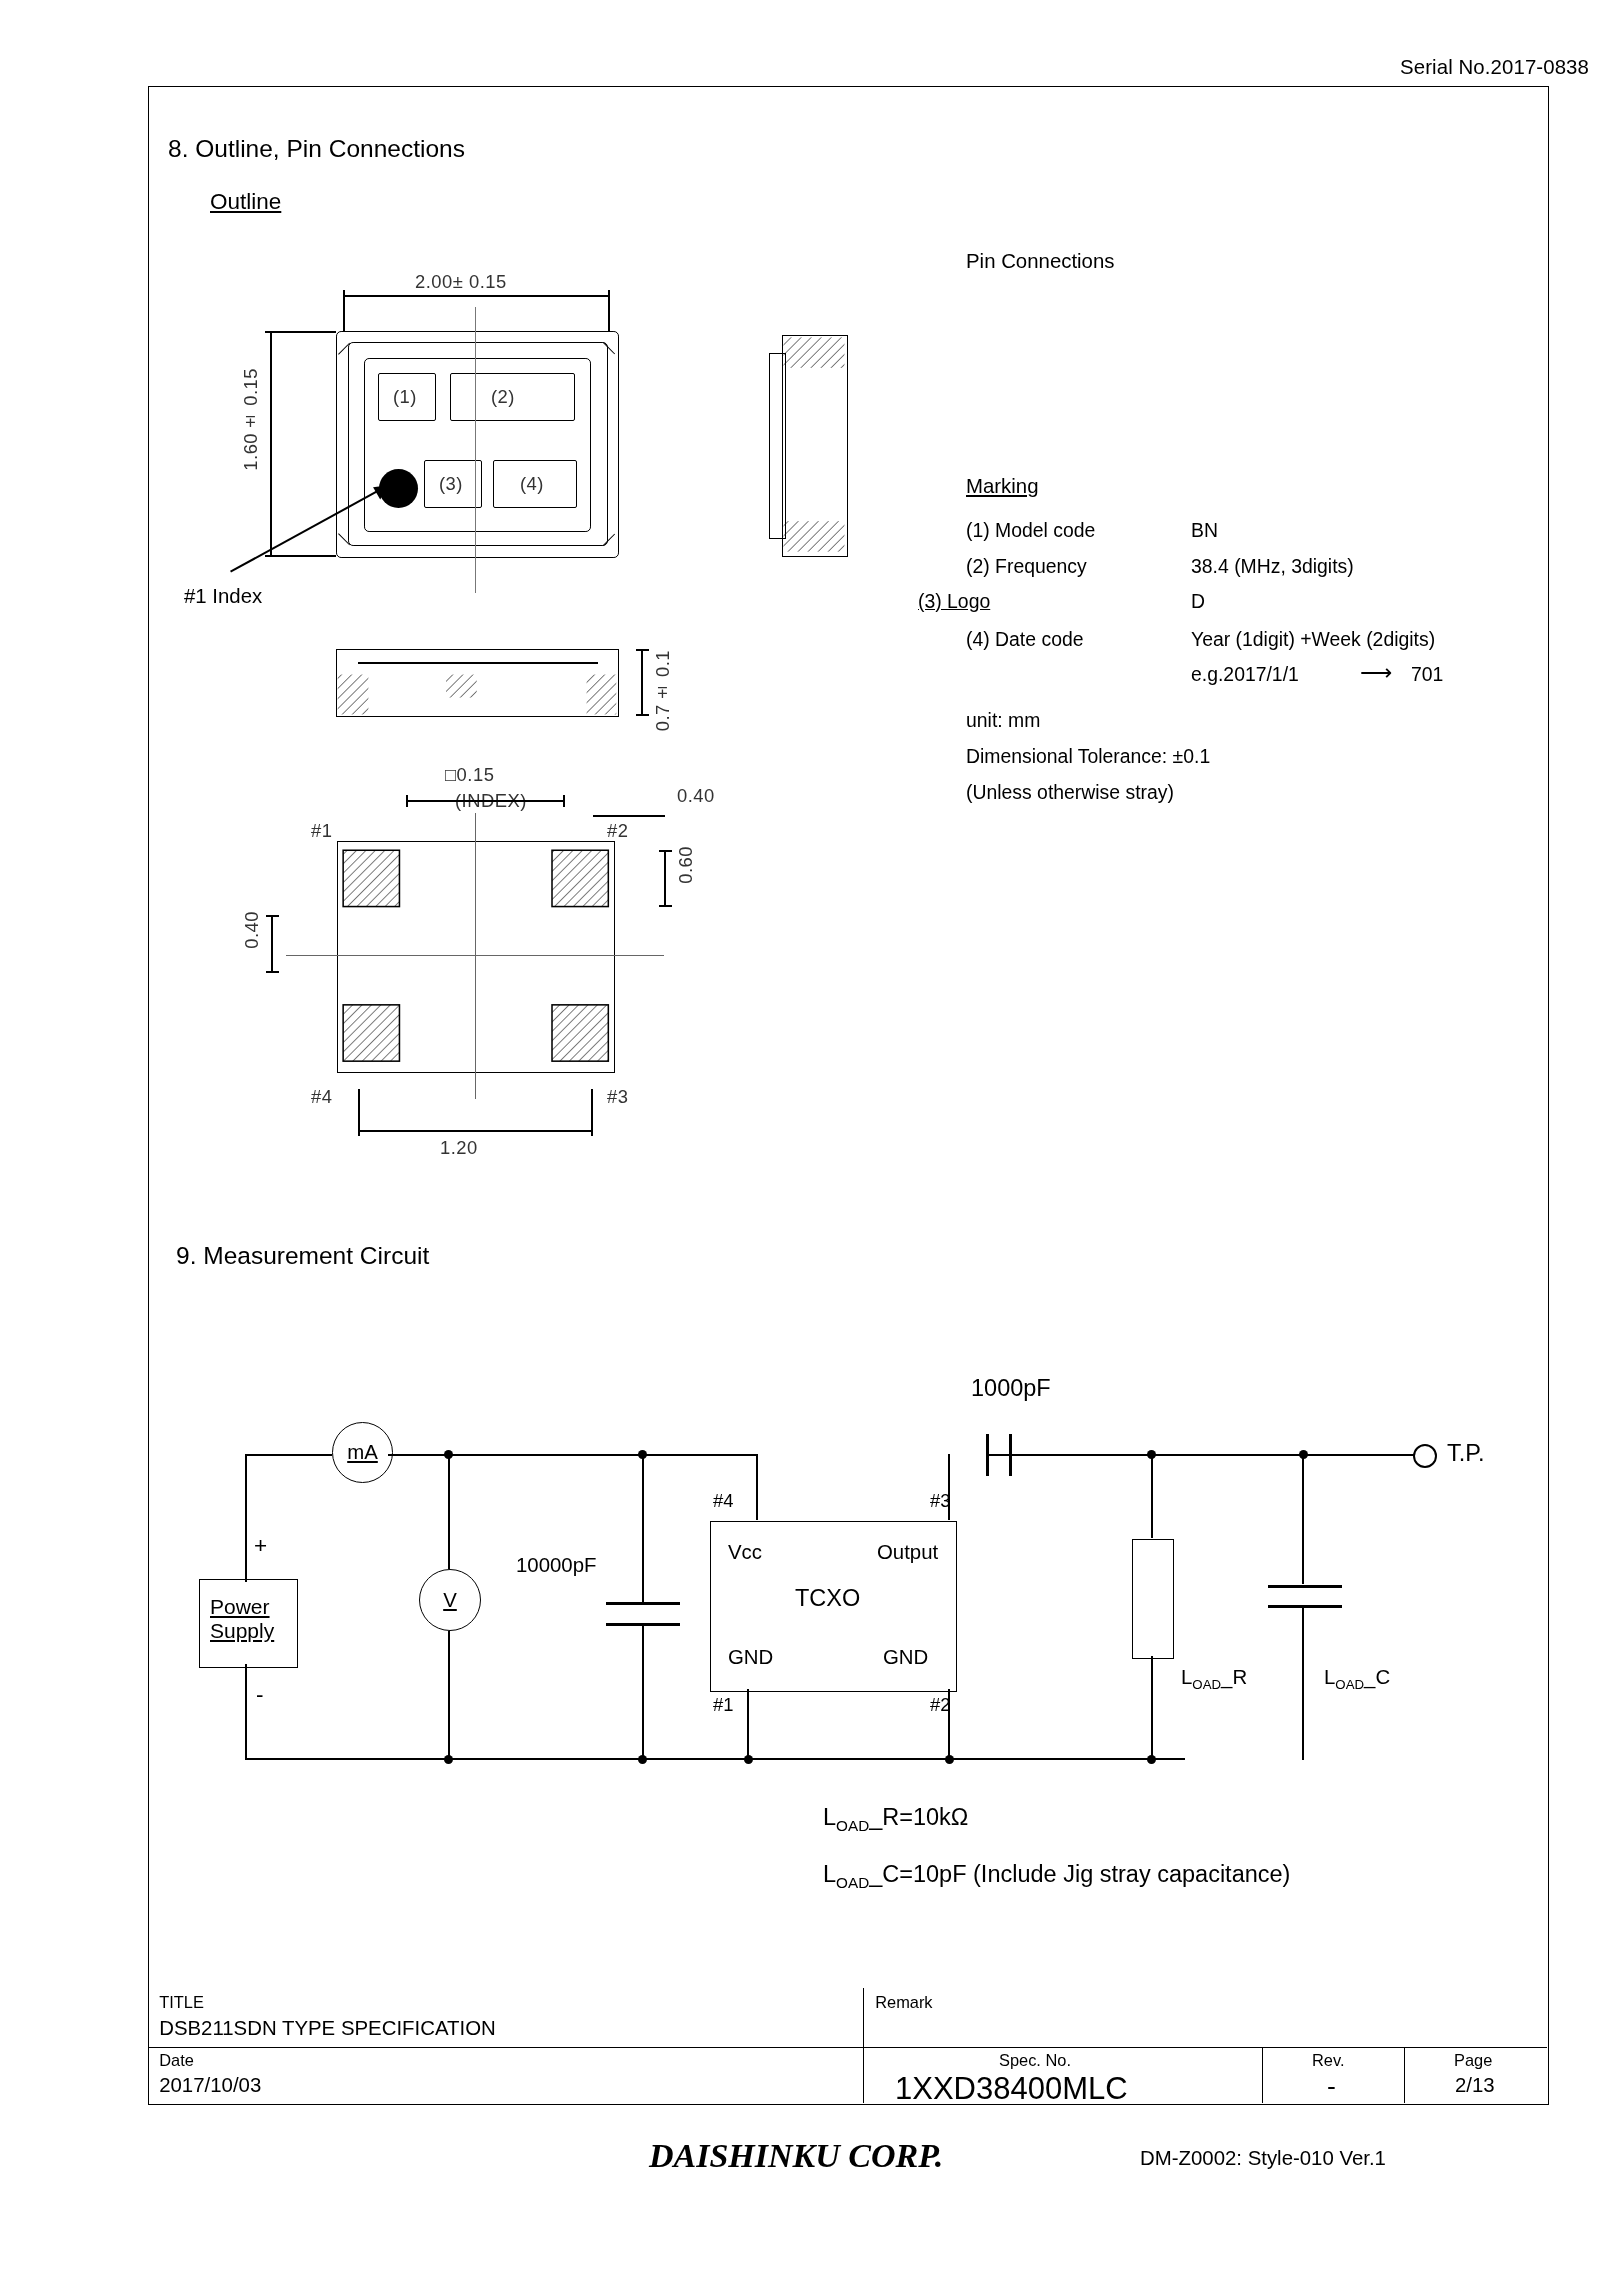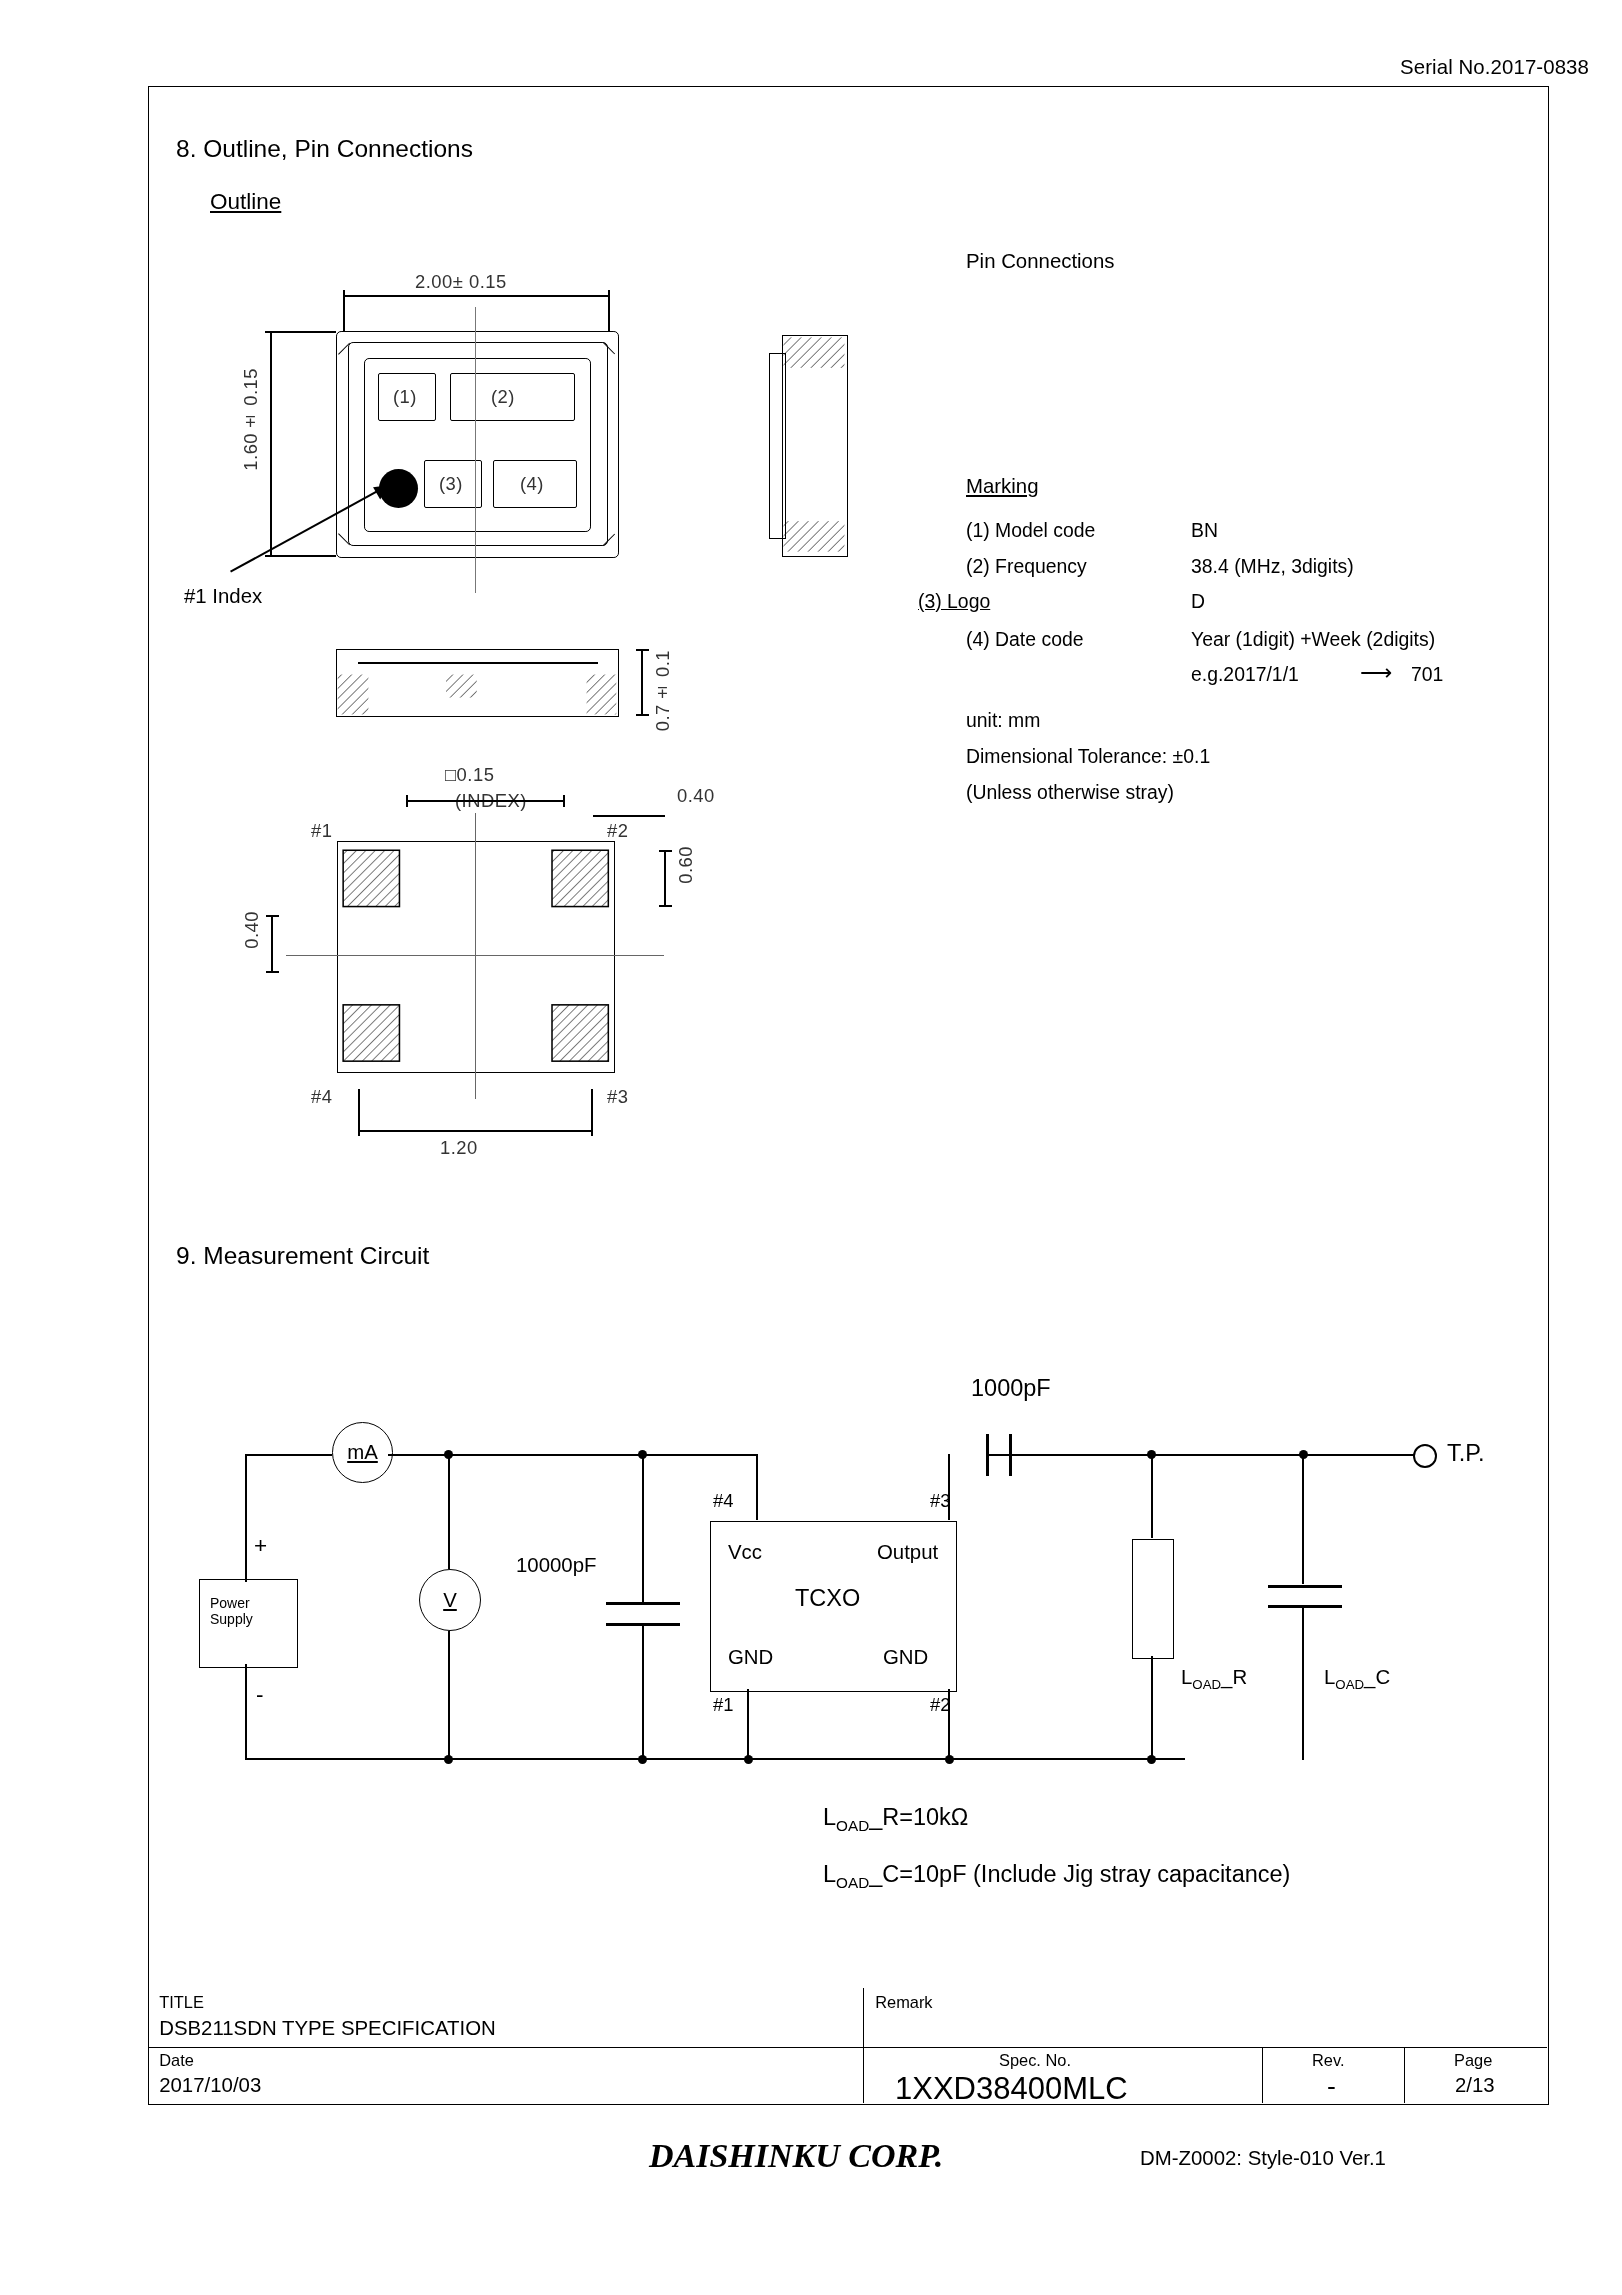--- a/index.html
+++ b/index.html
@@ -54,21 +54,21 @@
 </style>
 </head>
 <body>
 
 <div class="page">
 
   <div class="serial">Serial No.2017-0838</div>
 
   <div class="frame"></div>
 
-  <div class="sec-title" style="left:176px;top:135px;text-align:right;">8. Outline, Pin Connections</div>
+  <div class="sec-title" style="left:168px;top:135px;text-align:right;">8. Outline, Pin Connections</div>
   <div class="sub-title" style="left:210px;top:189px;">Outline</div>
 
   <div class="thin" style="left:343px;top:295px;width:266px;height:1.5px;"></div>
   <div class="thin" style="left:343px;top:290px;width:1.5px;height:13.3px;"></div>
   <div class="thin" style="left:608px;top:290px;width:1.5px;height:13.3px;"></div>
   <div class="thin" style="left:343px;top:295px;width:1.5px;height:36px;"></div>
   <div class="thin" style="left:608px;top:295px;width:1.5px;height:36px;"></div>
   <div class="dim-txt" style="left:415px;top:271px;">2.00± 0.15</div>
 
   <div class="thin" style="left:270px;top:331px;width:1.5px;height:225px;"></div>
@@ -216,21 +216,21 @@
   <div class="ln" style="left:388px;top:1454px;width:368px;height:2px;"></div>
   <div class="ln" style="left:756px;top:1454px;width:2px;height:66px;"></div>
   <div class="ln" style="left:986px;top:1454px;width:358px;height:2px;"></div>
   <div class="ln" style="left:1344px;top:1454px;width:72px;height:2px;"></div>
 
   <div class="ln" style="left:245px;top:1758px;width:940px;height:2px;"></div>
   <div class="ln" style="left:245px;top:1454px;width:2px;height:128px;"></div>
   <div class="ln" style="left:245px;top:1664px;width:2px;height:96px;"></div>
 
   <div class="box" style="left:199px;top:1579px;width:97px;height:87px;"></div>
-  <div class="ctxt" style="left:210px;top:1595px;line-height:1.15;font-size:14px;">Power<br>Supply</div>
+  <div class="ctxt" style="left:210px;top:1595px;line-height:1.15;font-size:21px;text-decoration:underline;">Power<br>Supply</div>
   <div class="ctxt" style="left:254px;top:1533px;font-size:22.5px;">+</div>
   <div class="ctxt" style="left:256px;top:1682px;font-size:22.5px;">-</div>
 
   <div class="circ" style="left:332px;top:1422px;width:59px;height:59px;">
     <span style="text-decoration:underline;">mA</span>
   </div>
 
   <div class="node" style="left:444px;top:1450px;"></div>
   <div class="ln" style="left:448px;top:1454px;width:2px;height:115px;"></div>
   <div class="ln" style="left:448px;top:1631px;width:2px;height:129px;"></div>

